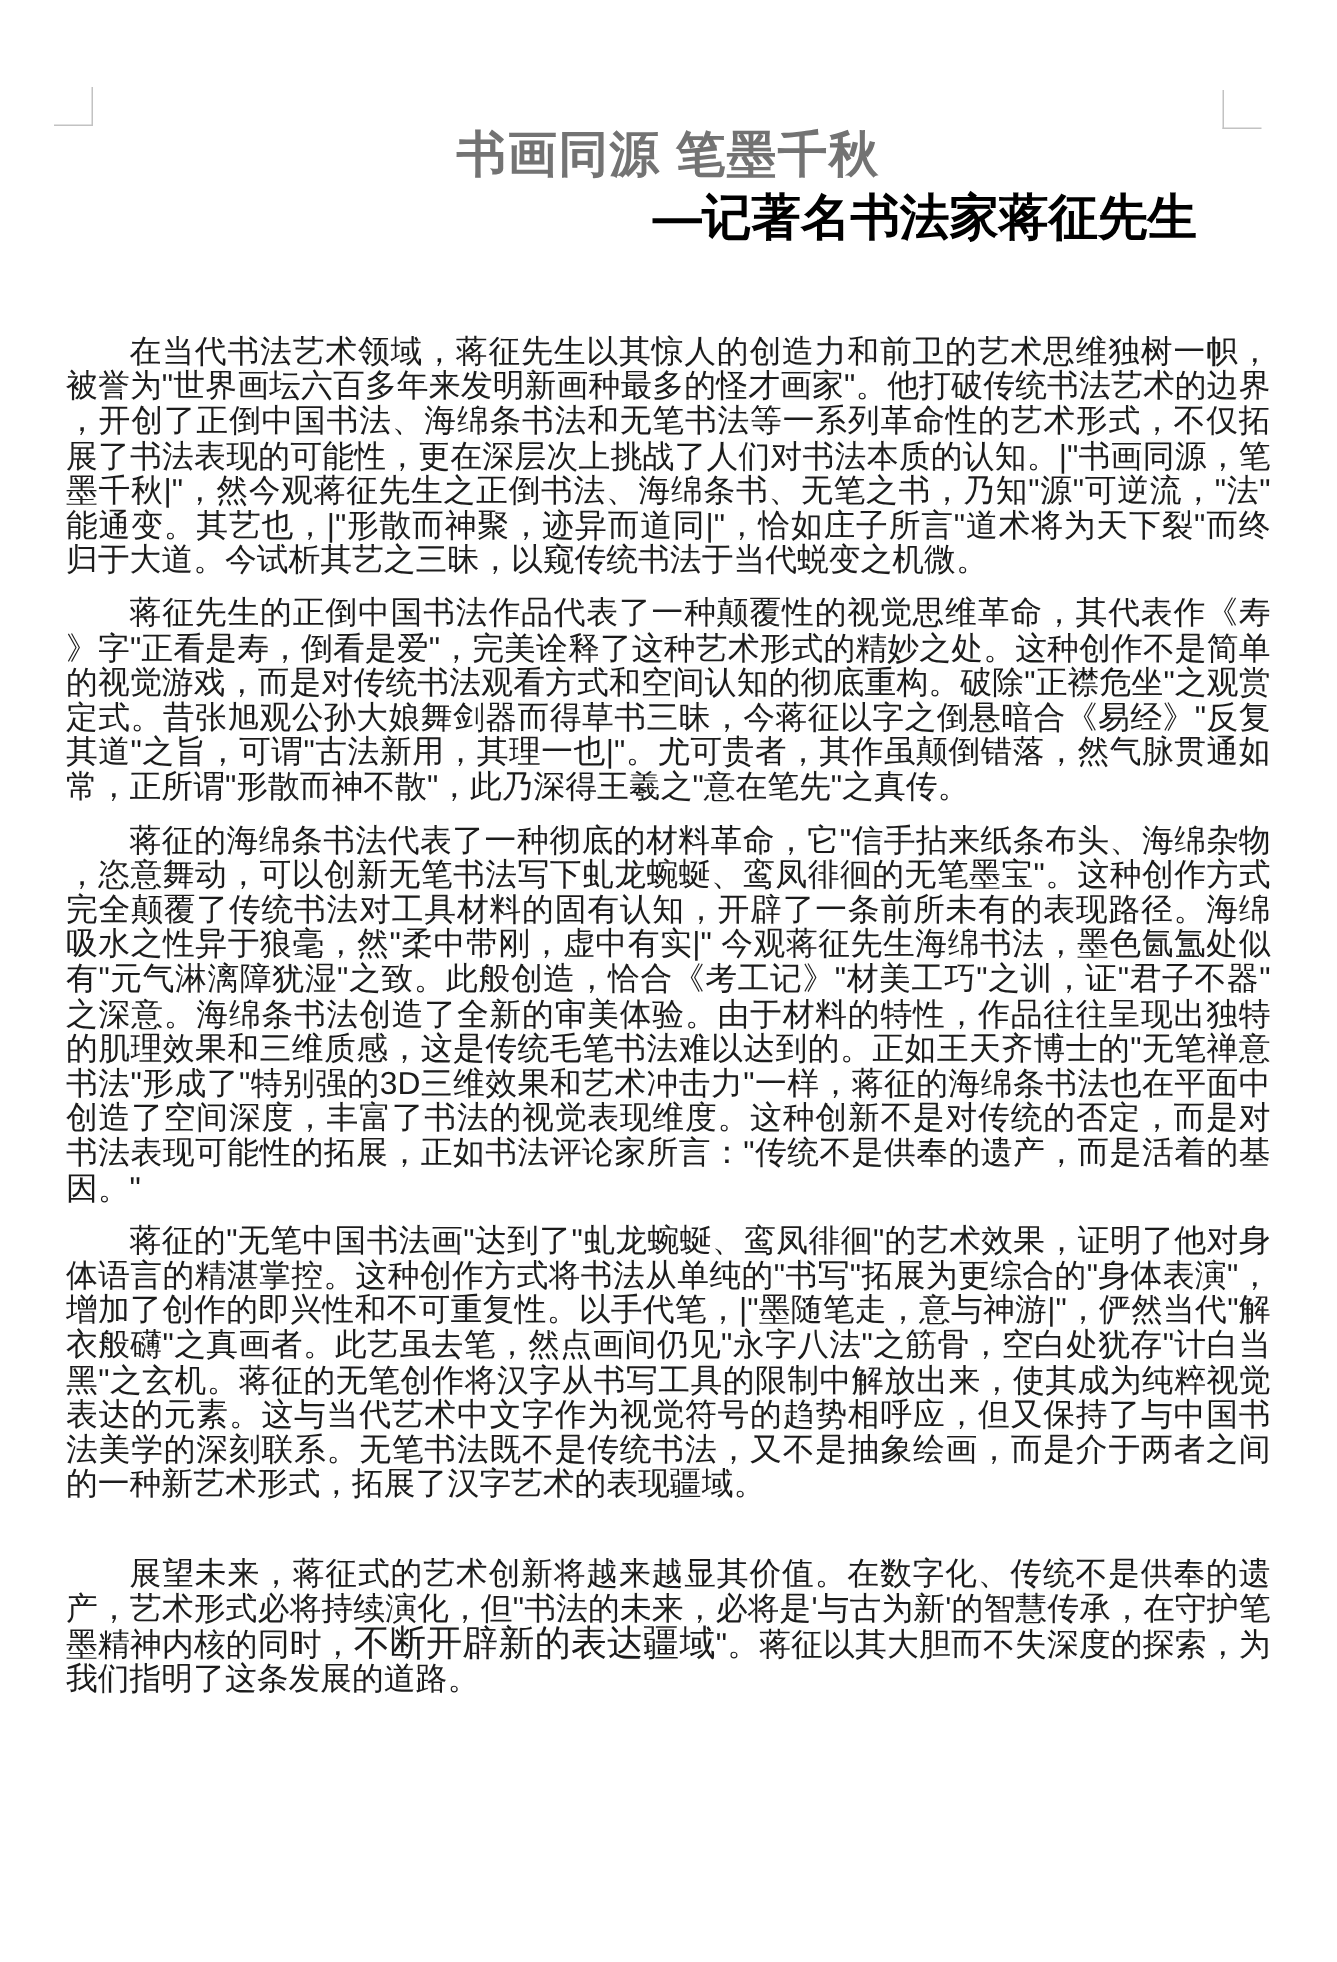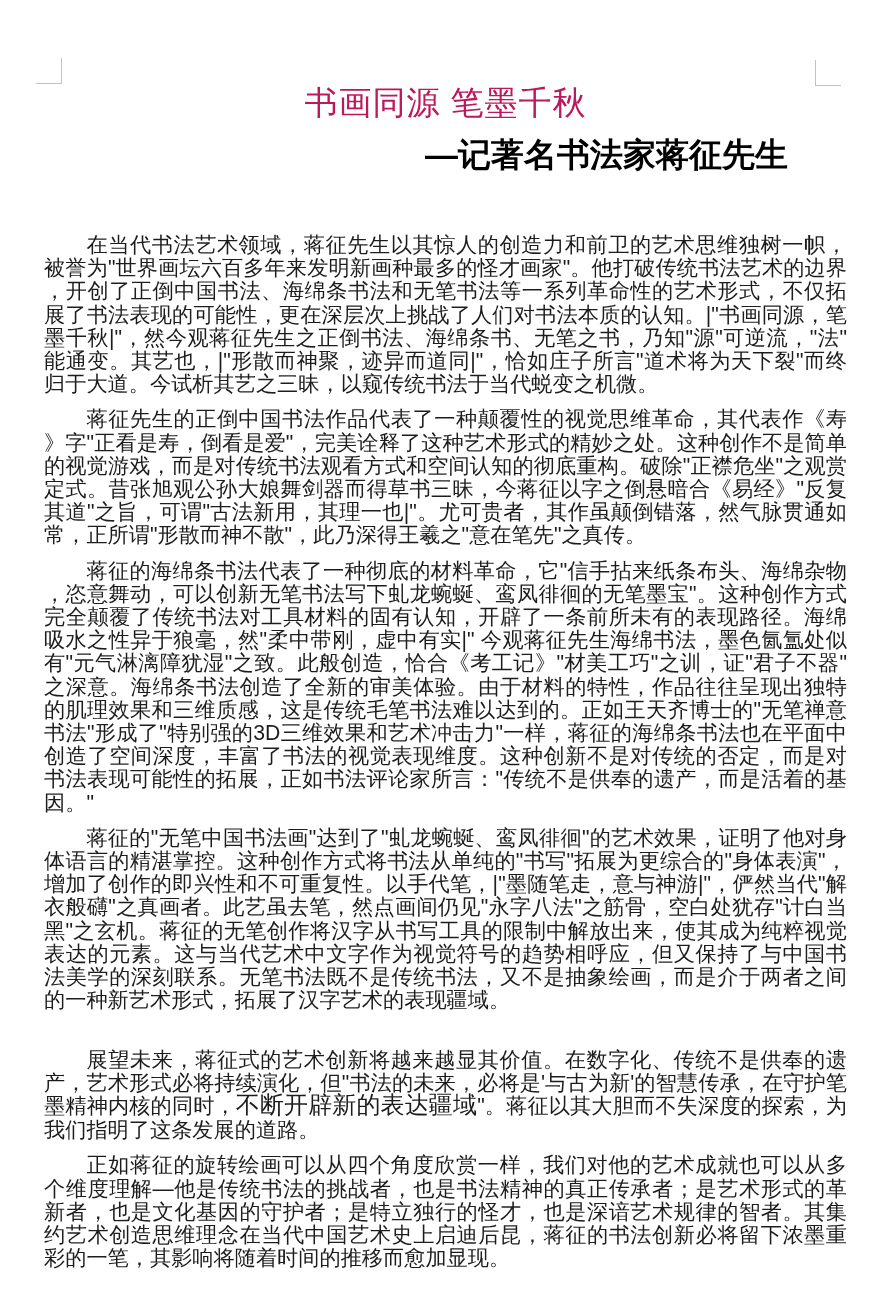--- a/index.html
+++ b/index.html
@@ -13,47 +13,47 @@
     color: #1c1c1c;
   }
   .corner { position: absolute; width: 25px; height: 25px; }
   .corner-tl { left: 36px; top: 58px; border-right: 1.5px solid #c2c2c2; border-bottom: 1.5px solid #c2c2c2; }
   .corner-tr { left: 815px; top: 60px; border-left: 1.5px solid #c2c2c2; border-bottom: 1.5px solid #c2c2c2; }
   .content { position: absolute; left: 44px; right: 44px; top: 82px; }
   .title {
     margin: 0;
     font-size: 33px;
     line-height: 41px;
-    font-weight: normal;
-    color: #be185d;
+    font-weight: bold;
+    color: #737373;
     text-align: center;
     letter-spacing: 1px;
   }
   .subtitle {
-    margin: 11px;
+    margin: 1px;
     font-size: 33px;
     line-height: 41px;
     font-weight: bold;
     color: #000000;
     text-align: right;
     padding-right: 48px;
   }
   .body-text { margin-top: 58px; }
   .body-text p {
     margin: 0 0 12px 0;
     font-size: 21.2px;
     line-height: 23.2px;
     text-align: justify;
     text-indent: 2em;
     word-break: break-all;
     line-break: anywhere;
     color: #1c1c1c;
   }
   .p-gap { margin-top: 36px !important; }
-  .large-inline { font-size: 24px; font-family: Liberation Mono, monospace; }
+  .large-inline { font-size: 24px; }
   .signature {
     margin-top: 10px;
     text-align: right;
     padding-right: 52px;
     font-size: 21px;
     letter-spacing: 1px;
     color: #1c1c1c;
   }
 </style>
 </head>
@@ -66,17 +66,16 @@
   <div class="content">
     <h1 class="title">书画同源 笔墨千秋</h1>
     <h2 class="subtitle">—记著名书法家蒋征先生</h2>
 
     <div class="body-text">
       <p>在当代书法艺术领域，蒋征先生以其惊人的创造力和前卫的艺术思维独树一帜，被誉为"世界画坛六百多年来发明新画种最多的怪才画家"。他打破传统书法艺术的边界，开创了正倒中国书法、海绵条书法和无笔书法等一系列革命性的艺术形式，不仅拓展了书法表现的可能性，更在深层次上挑战了人们对书法本质的认知。|"书画同源，笔墨千秋|"，然今观蒋征先生之正倒书法、海绵条书、无笔之书，乃知"源"可逆流，"法"能通变。其艺也，|"形散而神聚，迹异而道同|"，恰如庄子所言"道术将为天下裂"而终归于大道。今试析其艺之三昧，以窥传统书法于当代蜕变之机微。</p>
       <p>蒋征先生的正倒中国书法作品代表了一种颠覆性的视觉思维革命，其代表作《寿》字"正看是寿，倒看是爱"，完美诠释了这种艺术形式的精妙之处。这种创作不是简单的视觉游戏，而是对传统书法观看方式和空间认知的彻底重构。破除"正襟危坐"之观赏定式。昔张旭观公孙大娘舞剑器而得草书三昧，今蒋征以字之倒悬暗合《易经》"反复其道"之旨，可谓"古法新用，其理一也|"。尤可贵者，其作虽颠倒错落，然气脉贯通如常，正所谓"形散而神不散"，此乃深得王羲之"意在笔先"之真传。</p>
       <p>蒋征的海绵条书法代表了一种彻底的材料革命，它"信手拈来纸条布头、海绵杂物，恣意舞动，可以创新无笔书法写下虬龙蜿蜒、鸾凤徘徊的无笔墨宝"。这种创作方式完全颠覆了传统书法对工具材料的固有认知，开辟了一条前所未有的表现路径。海绵吸水之性异于狼毫，然"柔中带刚，虚中有实|" 今观蒋征先生海绵书法，墨色氤氲处似有"元气淋漓障犹湿"之致。此般创造，恰合《考工记》"材美工巧"之训，证"君子不器"之深意。海绵条书法创造了全新的审美体验。由于材料的特性，作品往往呈现出独特的肌理效果和三维质感，这是传统毛笔书法难以达到的。正如王天齐博士的"无笔禅意书法"形成了"特别强的3D三维效果和艺术冲击力"一样，蒋征的海绵条书法也在平面中创造了空间深度，丰富了书法的视觉表现维度。这种创新不是对传统的否定，而是对书法表现可能性的拓展，正如书法评论家所言："传统不是供奉的遗产，而是活着的基因。"</p>
       <p>蒋征的"无笔中国书法画"达到了"虬龙蜿蜒、鸾凤徘徊"的艺术效果，证明了他对身体语言的精湛掌控。这种创作方式将书法从单纯的"书写"拓展为更综合的"身体表演"，增加了创作的即兴性和不可重复性。以手代笔，|"墨随笔走，意与神游|"，俨然当代"解衣般礴"之真画者。此艺虽去笔，然点画间仍见"永字八法"之筋骨，空白处犹存"计白当黑"之玄机。蒋征的无笔创作将汉字从书写工具的限制中解放出来，使其成为纯粹视觉表达的元素。这与当代艺术中文字作为视觉符号的趋势相呼应，但又保持了与中国书法美学的深刻联系。无笔书法既不是传统书法，又不是抽象绘画，而是介于两者之间的一种新艺术形式，拓展了汉字艺术的表现疆域。</p>
       <p class="p-gap"><span>展望未来，蒋征式的艺术创新将越来越显其价值。在数字化、传统不是供奉的遗产，艺术形式必将持续演化，但"书法的未来，必将是'与古为新'的智慧传承，在守护笔墨精神内核的同时，</span><span class="large-inline">不断开辟新的表达疆域</span><span>"。蒋征以其大胆而不失深度的探索，为我们指明了这条发展的道路。</span></p>
-      <p>正如蒋征的旋转绘画可以从四个角度欣赏一样，我们对他的艺术成就也可以从多个维度理解—他是传统书法的挑战者，也是书法精神的真正传承者；是艺术形式的革新者，也是文化基因的守护者；是特立独行的怪才，也是深谙艺术规律的智者。其集约艺术创造思维理念在当代中国艺术史上启迪后昆，蒋征的书法创新必将留下浓墨重彩的一笔，其影响将随着时间的推移而愈加显现。</p>
     </div>
 
   </div>
 </div>
 
 </body></html>

